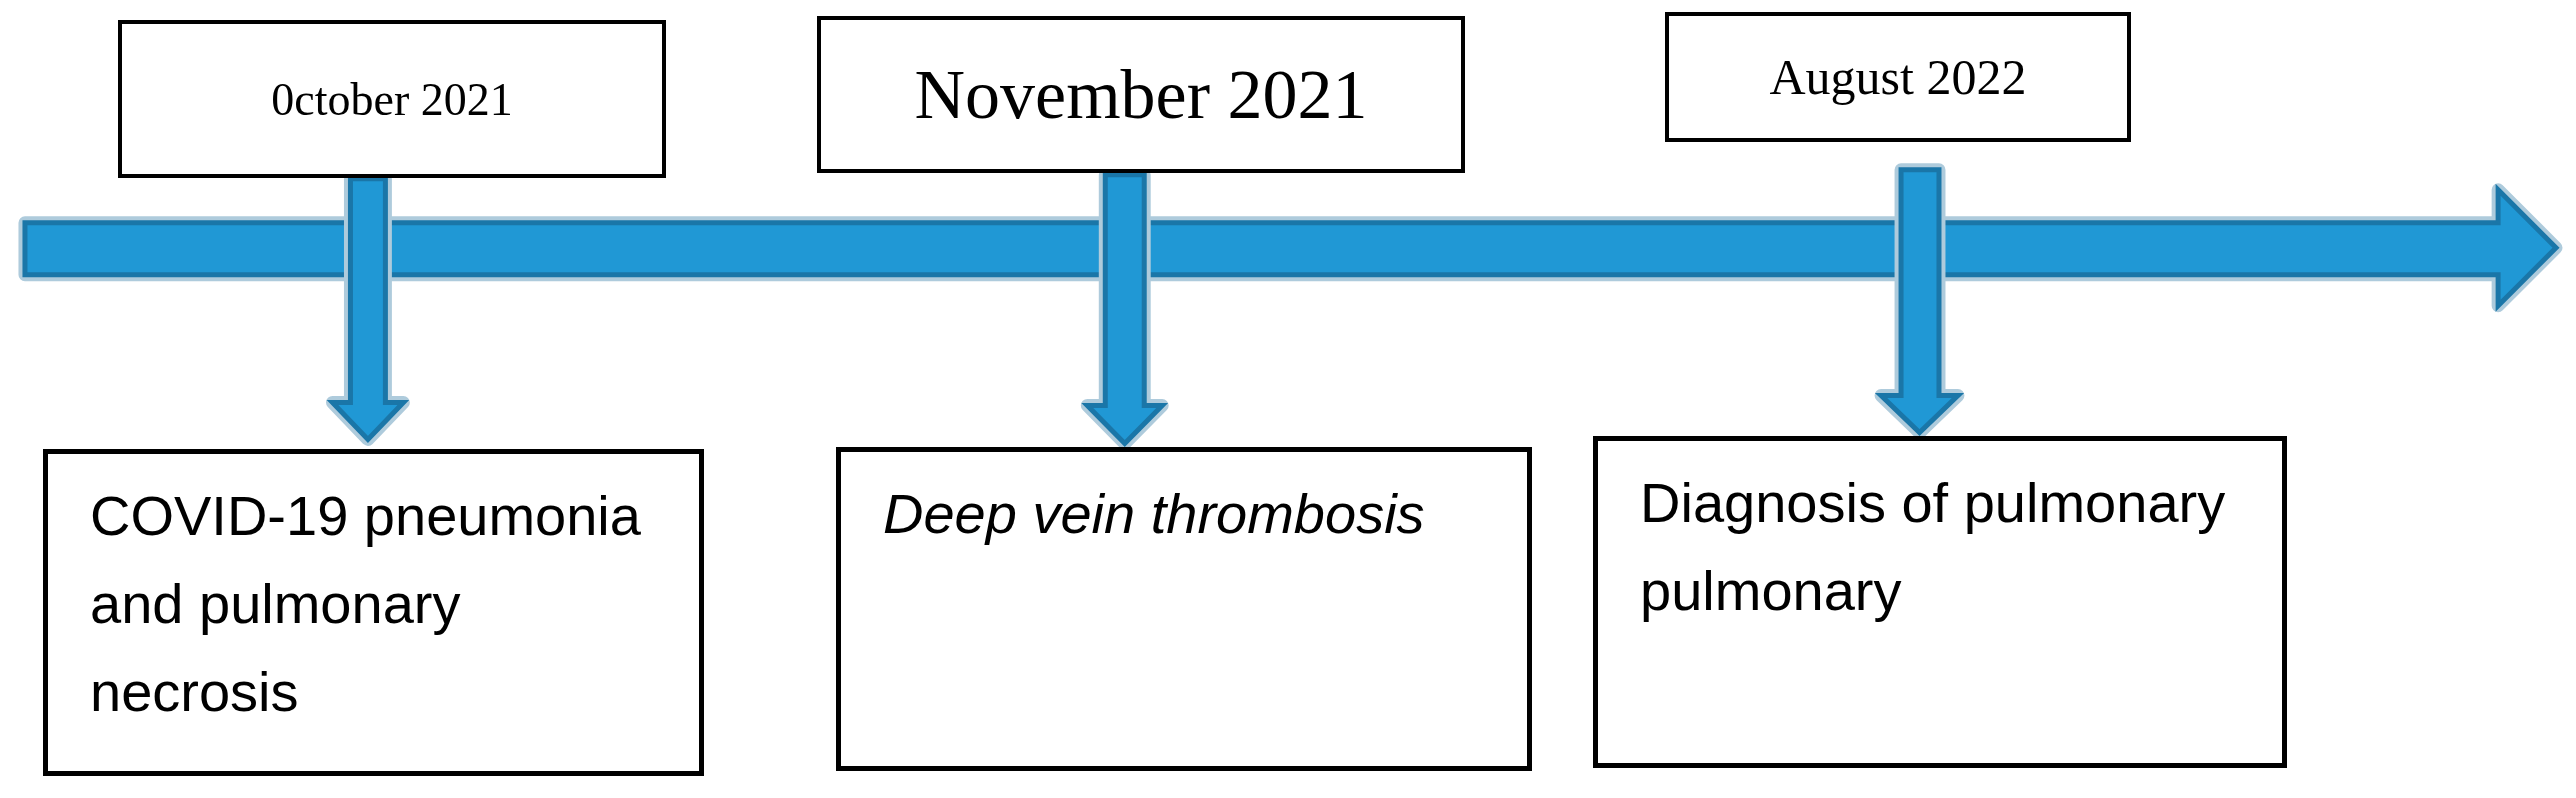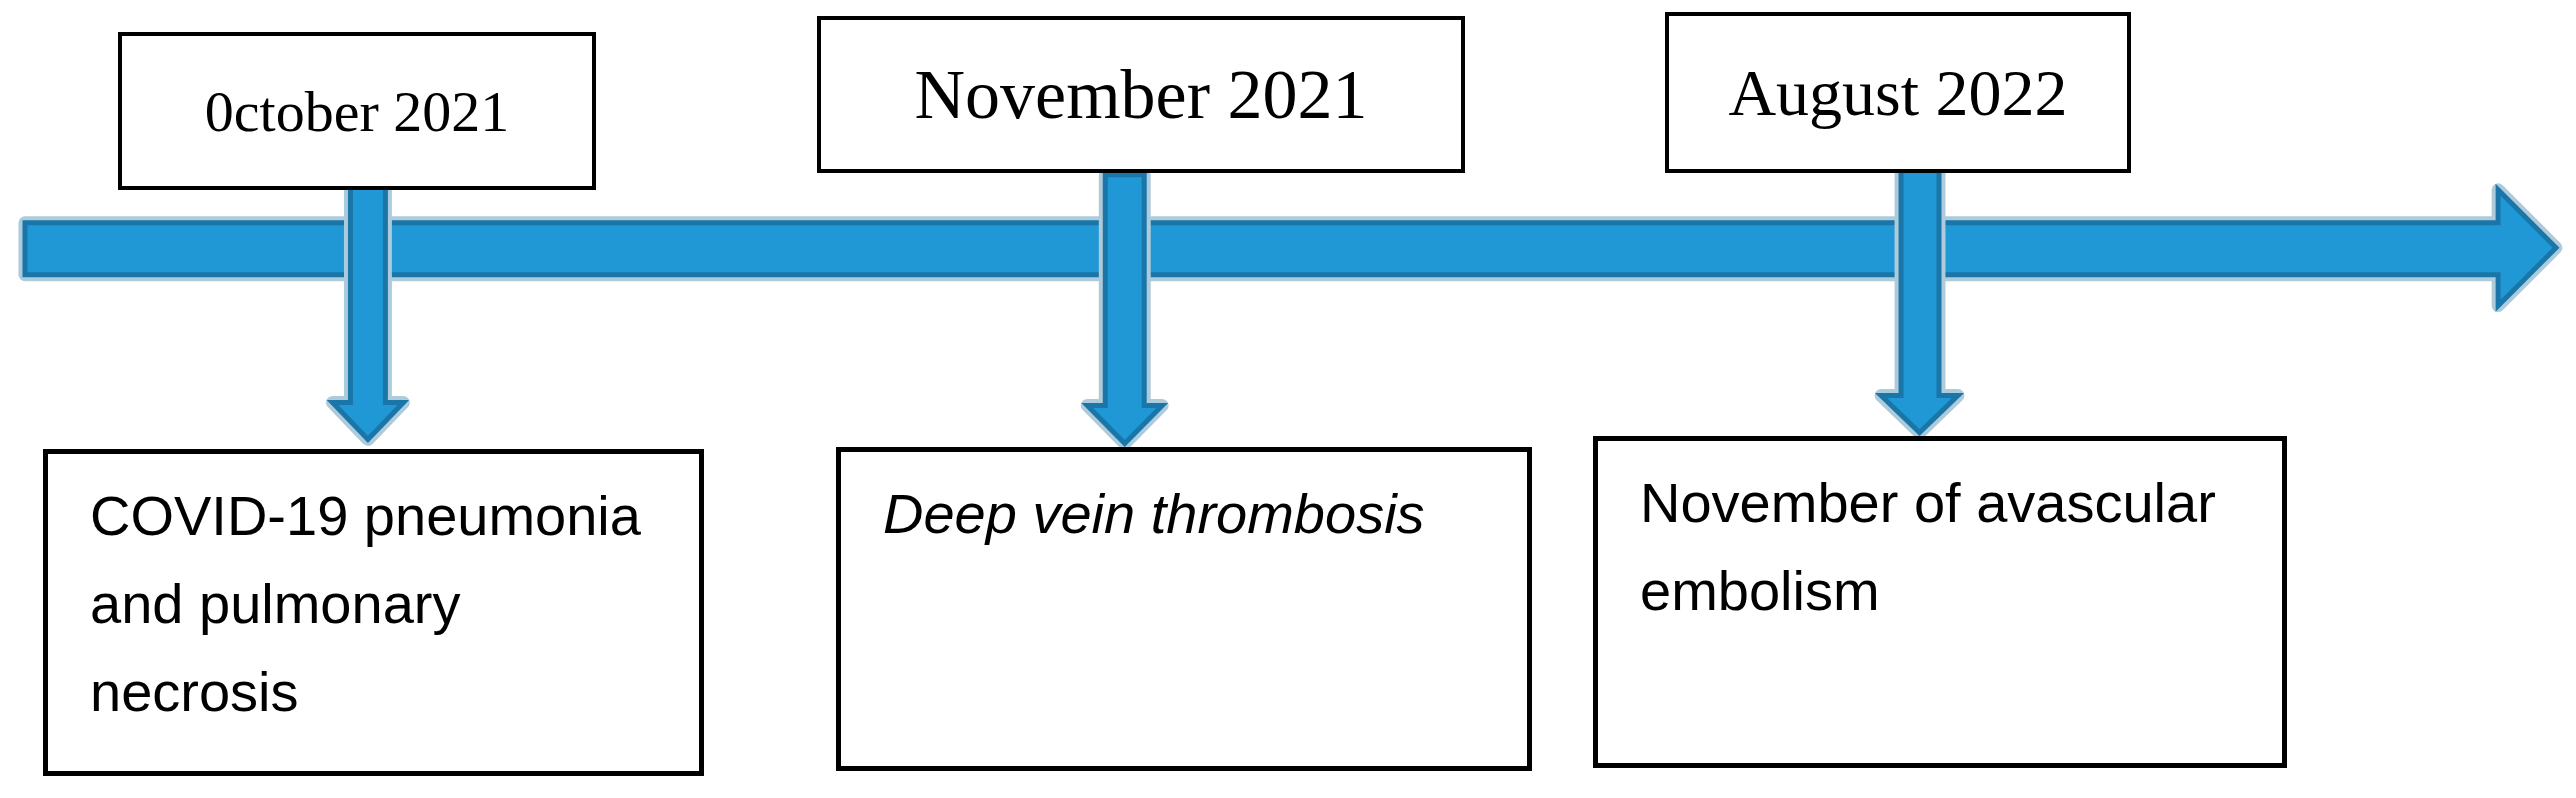--- a/index.html
+++ b/index.html
@@ -45,23 +45,23 @@
   }
   .date-box{
     border:4px solid var(--box-border);
     display:flex;
     align-items:center;
     justify-content:center;
     font-family:"Liberation Serif","DejaVu Serif",serif;
     color:var(--text);
     white-space:nowrap;
   }
-  .date-1{left:118px;top:20px;width:478px;height:158px;font-size:58px;margin-top:12px;}
+  .date-1{left:118px;top:20px;width:548px;height:158px;font-size:46px;}
   .date-2{left:817px;top:16px;width:648px;height:157px;font-size:70px;}
-  .date-3{left:1665px;top:12px;width:466px;height:161px;font-size:66px;}
+  .date-3{left:1665px;top:12px;width:466px;height:130px;font-size:50px;}
   .event-box{
     border:5px solid var(--box-border);
     font-family:"Liberation Sans","DejaVu Sans",sans-serif;
     font-size:56px;
     line-height:88px;
     color:var(--text);
     padding:18px 20px 0 42px;
     white-space:nowrap;
   }
   .event-1{left:43px;top:449px;width:661px;height:327px;}
@@ -101,18 +101,18 @@
 
   <div class="box event-box event-1">
     <span class="event-line">COVID-19 pneumonia</span>
     <span class="event-line">and pulmonary</span>
     <span class="event-line">necrosis</span>
   </div>
   <div class="box event-box event-2">
     <span class="event-line">Deep vein thrombosis</span>
   </div>
   <div class="box event-box event-3">
-    <span class="event-line">November of avascular</span>
-    <span class="event-line">embolism</span>
+    <span class="event-line">Diagnosis of pulmonary</span>
+    <span class="event-line">pulmonary</span>
   </div>
 
 </div>
 
 
 </body></html>

